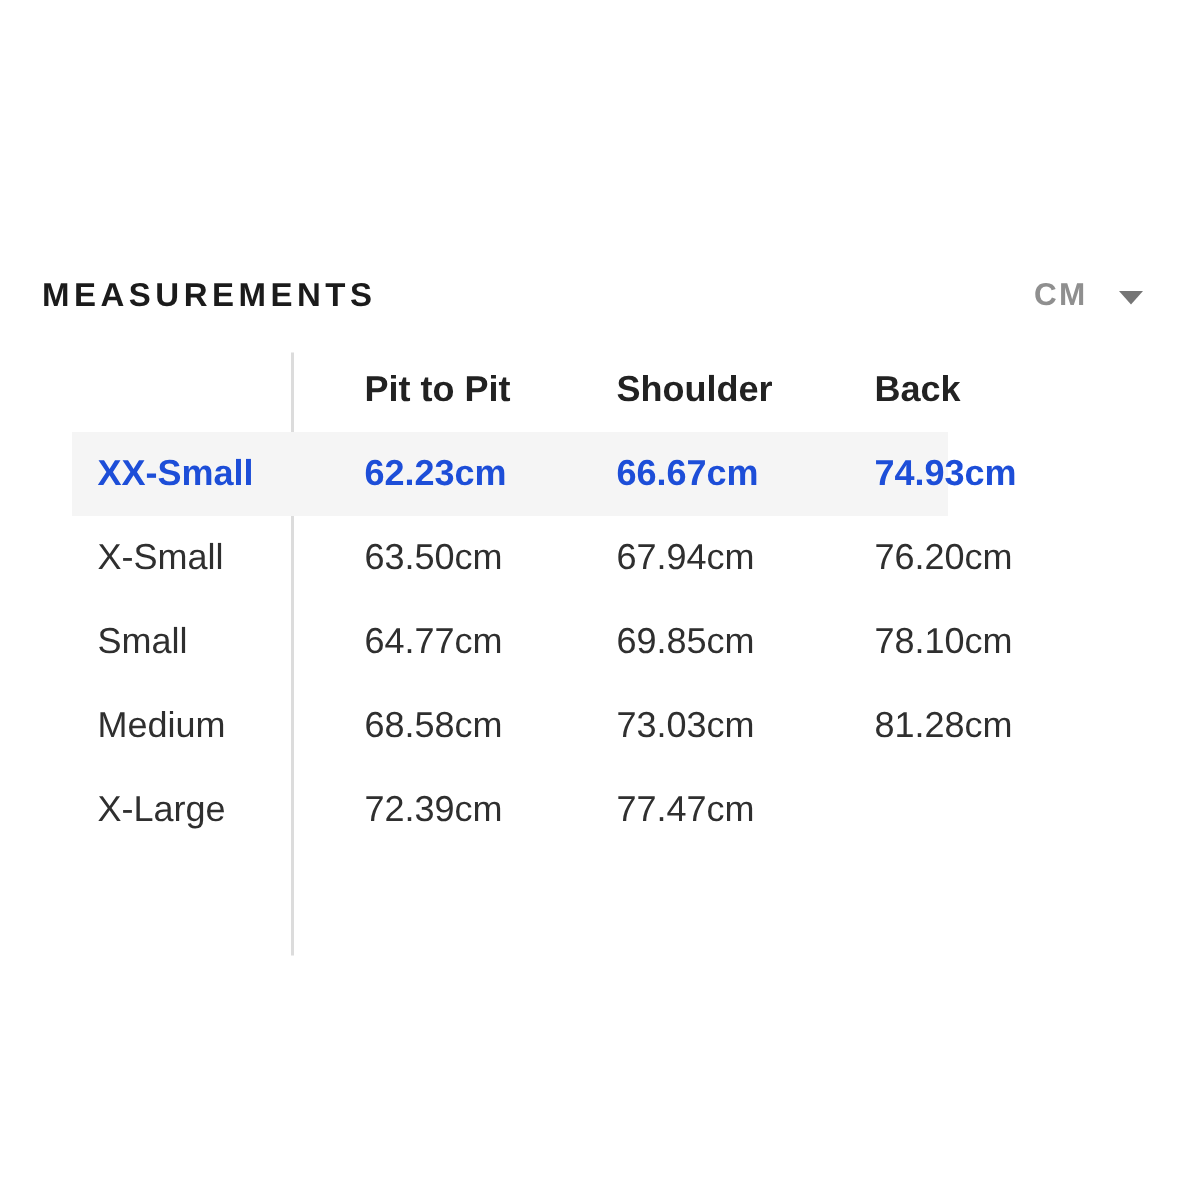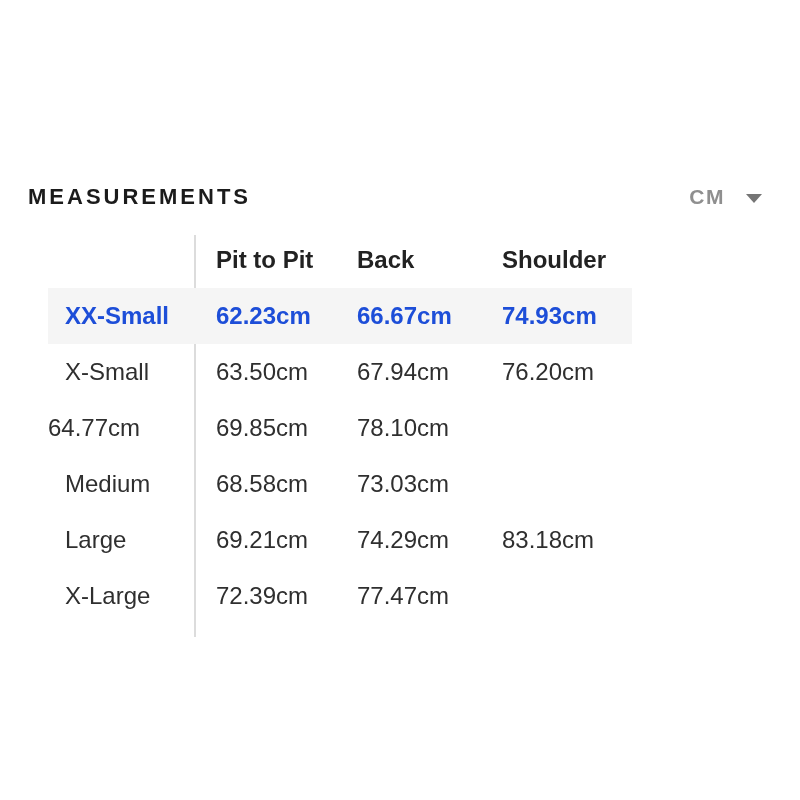--- a/index.html
+++ b/index.html
@@ -4,21 +4,21 @@
 <style>
   :root{
     --title-text:#1b1b1b;
     --header-text:#222222;
     --cell-text:#2f2f2f;
     --muted-text:#8f8f8f;
     --caret-color:#757575;
     --highlight-row-bg:#f5f5f5;
     --divider:#dcdcdc;
   }
-  *{margin:0;padding:0;box-sizing:border-box;}
+  *{margin:0;padding:0;box-sizing:border-box;gap:27px;}
   html,body{width:800px;height:800px;background:#ffffff;overflow:hidden;}
   body{font-family:"Liberation Sans","DejaVu Sans",sans-serif;-webkit-font-smoothing:antialiased;}
 
   .header-bar{
     display:flex;
     justify-content:space-between;
     align-items:center;
     margin:184px 38px 0 28px;
     height:26px;
   }
@@ -96,52 +96,48 @@
     <span class="caret-down"></span>
   </button>
 </div>
 
 <div class="table-wrap">
   <div class="column-divider"></div>
 
   <div class="trow header-row">
     <div class="size-cell"></div>
     <div>Pit to Pit</div>
+    <div>Shoulder</div>
     <div>Back</div>
-    <div>Shoulder</div>
   </div>
 
   <div id="table-body">
       <div class="trow highlight">
     <div class="size-cell">XX-Small</div>
     <div>62.23cm</div>
     <div>66.67cm</div>
     <div>74.93cm</div>
   </div>
       <div class="trow">
     <div class="size-cell">X-Small</div>
     <div>63.50cm</div>
     <div>67.94cm</div>
     <div>76.20cm</div>
   </div>
       <div class="trow">
+    <div class="size-cell">Small</div>
     <div>64.77cm</div>
     <div>69.85cm</div>
     <div>78.10cm</div>
   </div>
       <div class="trow">
     <div class="size-cell">Medium</div>
     <div>68.58cm</div>
     <div>73.03cm</div>
-  </div>
-      <div class="trow">
-    <div class="size-cell">Large</div>
-    <div>69.21cm</div>
-    <div>74.29cm</div>
-    <div>83.18cm</div>
+    <div>81.28cm</div>
   </div>
       <div class="trow">
     <div class="size-cell">X-Large</div>
     <div>72.39cm</div>
     <div>77.47cm</div>
   </div>
     </div>
 </div>
 
 </body></html>

